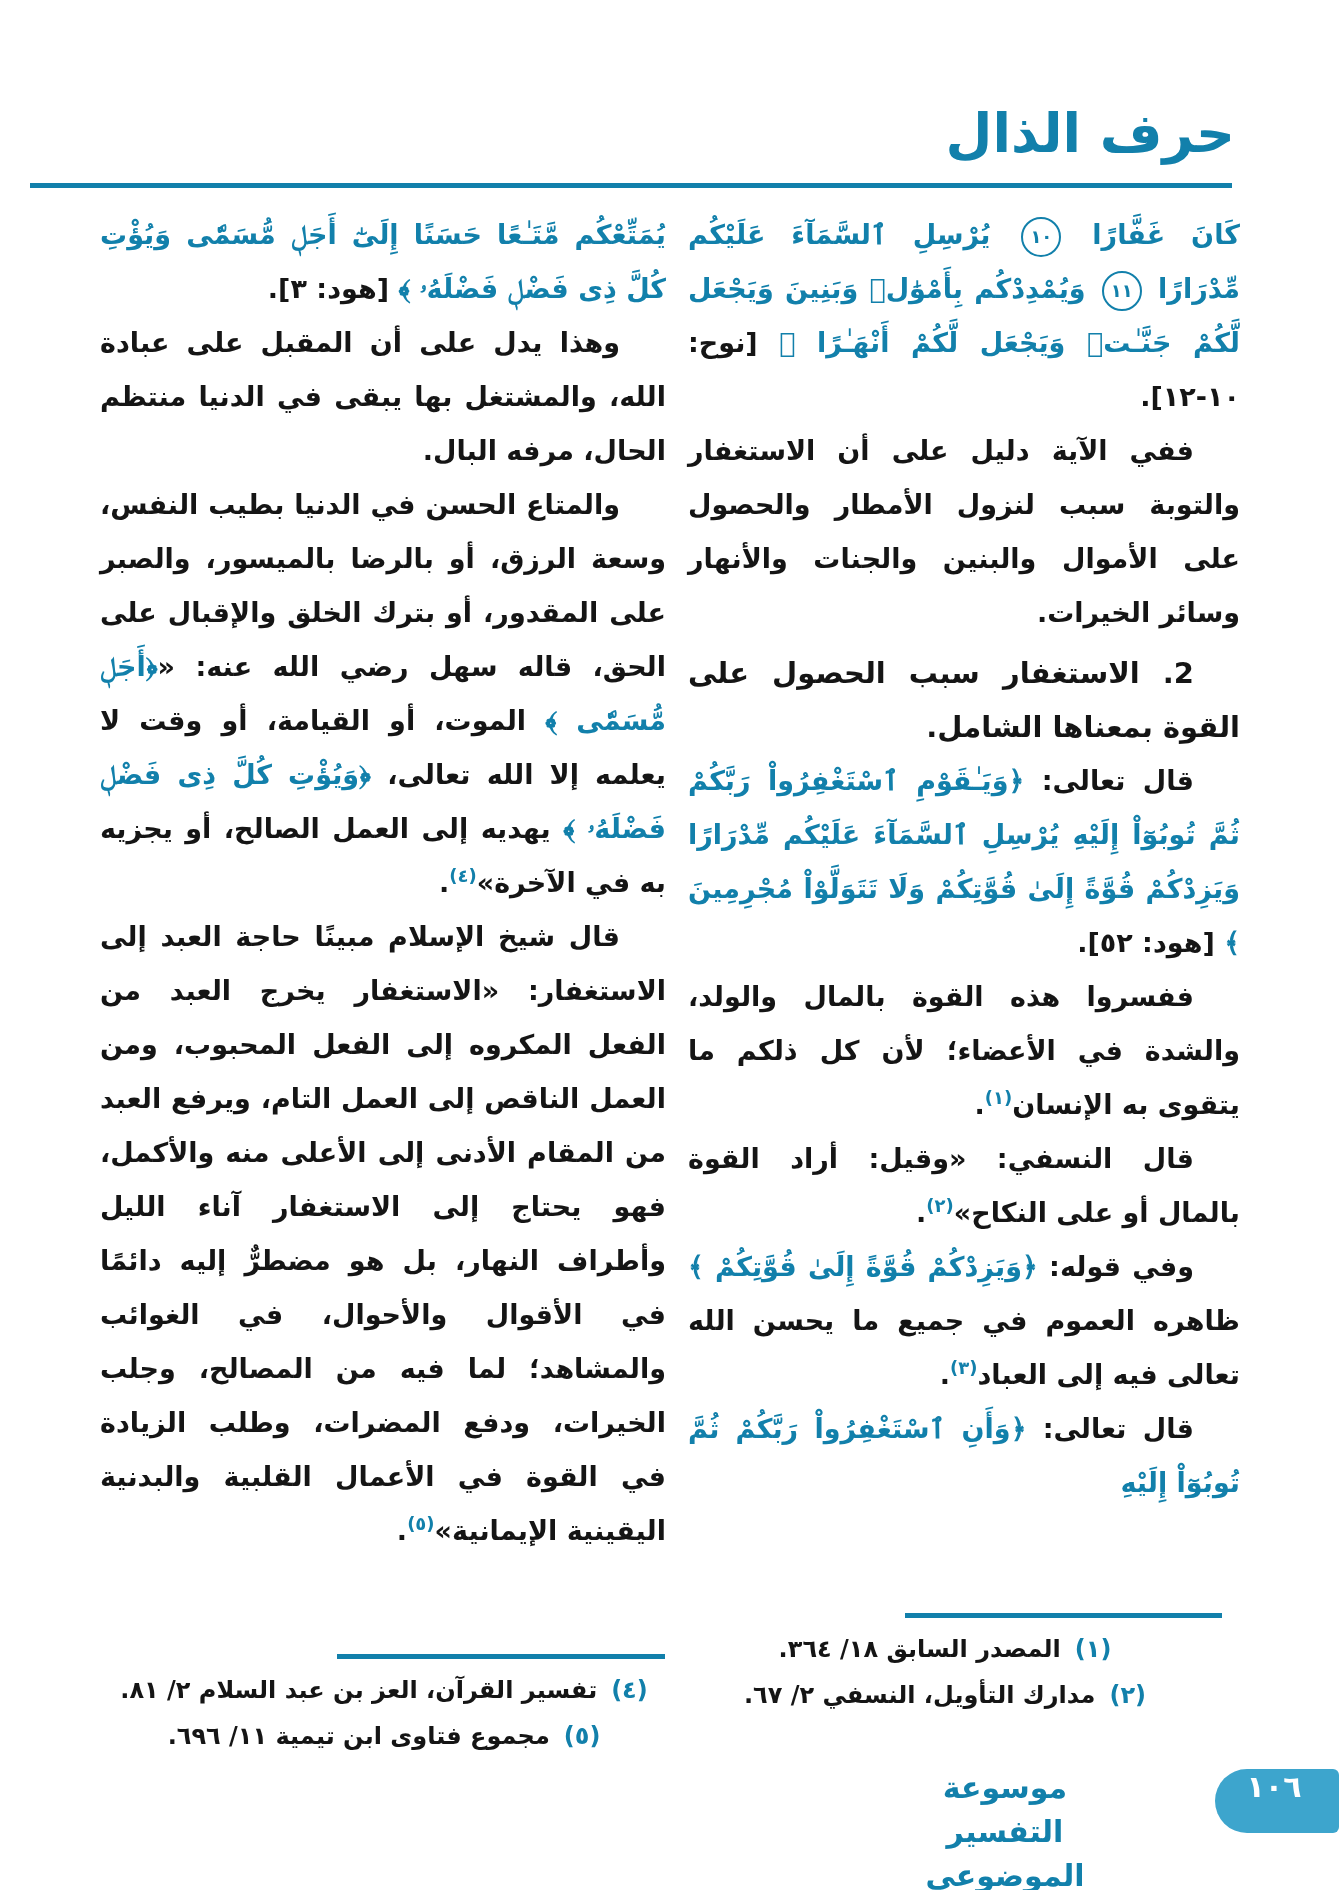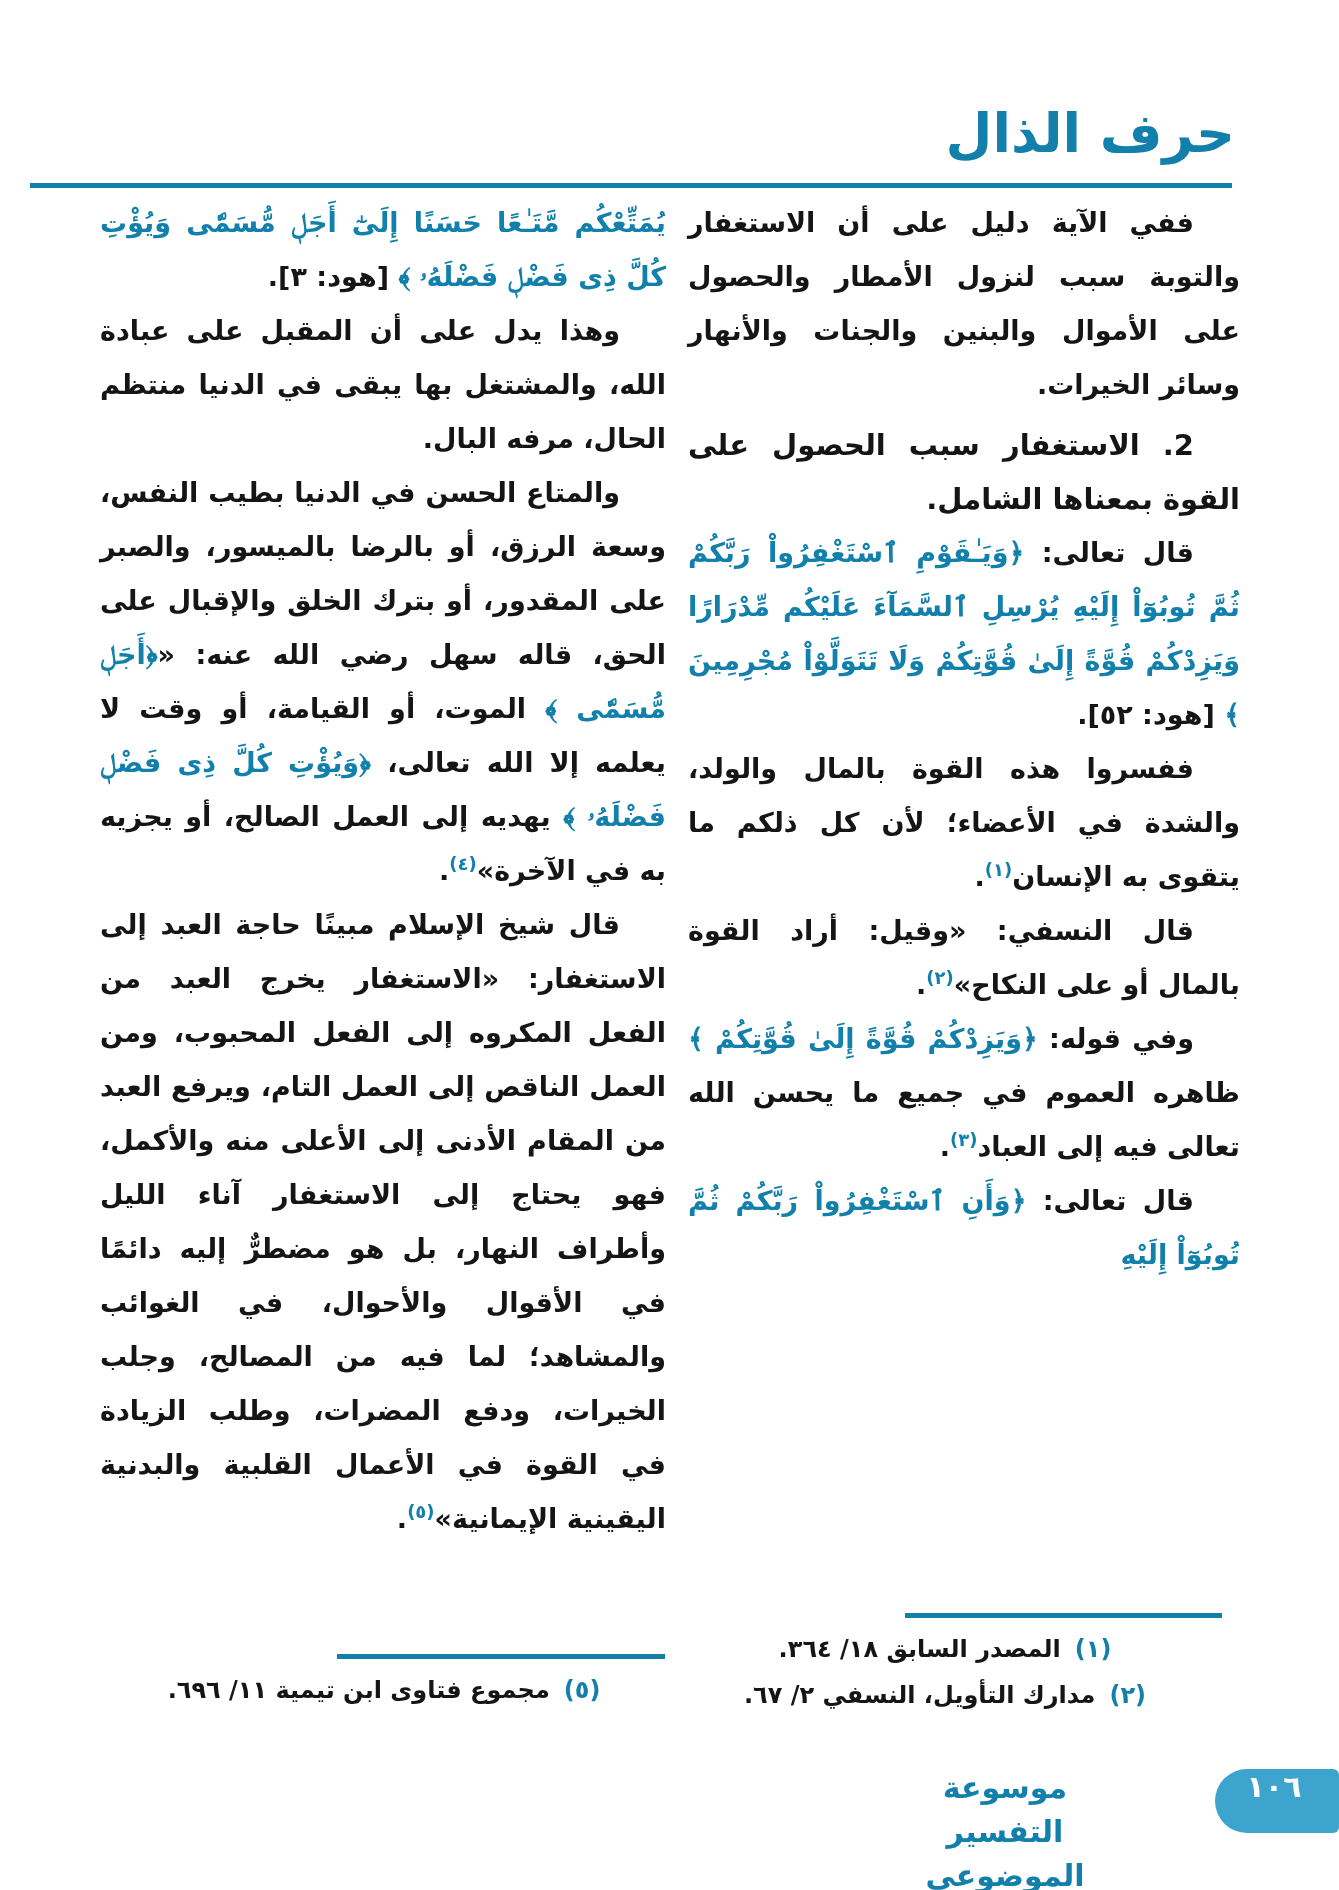--- a/index.html
+++ b/index.html
@@ -19,21 +19,21 @@
     position:absolute;top:96px;right:104px;
     font-size:54px;font-weight:bold;color:var(--teal);
     line-height:1.4;
   }
   .header-rule{
     position:absolute;top:183px;left:30px;width:1202px;height:5px;
     background:var(--teal);
   }
   
   .col{
-    position:absolute;top:196px;
+    position:absolute;top:208px;
     text-align:justify;
   }
   .col-right{right:99px;width:552px;}
   .col-left{left:100px;width:566px;}
   .para,.heading{
     margin:0;font-size:27px;line-height:54px;font-weight:700;
     color:var(--ink);
   }
   .para.indent,.heading{text-indent:46px;}
   .heading{font-size:29px;margin-top:6px;}
@@ -78,20 +78,21 @@
 </head>
 <body>
 
 <div class="page">
 
   <div class="chapter-title">حرف الذال</div>
 
   <div class="header-rule"></div>
 
   <div class="col col-right">
+      <p class="para"><span class="seg-q">كَانَ غَفَّارًا </span><span class="ayah-num">١٠</span><span class="seg-q"> يُرْسِلِ ٱلسَّمَآءَ عَلَيْكُم مِّدْرَارًا </span><span class="ayah-num">١١</span><span class="seg-q"> وَيُمْدِدْكُم بِأَمْوَٰلٖ وَبَنِينَ وَيَجْعَل لَّكُمْ جَنَّـٰتٖ وَيَجْعَل لَّكُمْ أَنْهَـٰرًا ﴾</span><span class="seg-n"> [نوح: ١٠-١٢].</span></p>
       <p class="para indent"><span class="seg-n">ففي الآية دليل على أن الاستغفار والتوبة سبب لنزول الأمطار والحصول على الأموال والبنين والجنات والأنهار وسائر الخيرات.</span></p>
       <p class="heading"><span class="seg-n">2. الاستغفار سبب الحصول على القوة بمعناها الشامل.</span></p>
       <p class="para indent"><span class="seg-n">قال تعالى: </span><span class="seg-q">﴿وَيَـٰقَوْمِ ٱسْتَغْفِرُواْ رَبَّكُمْ ثُمَّ تُوبُوٓاْ إِلَيْهِ يُرْسِلِ ٱلسَّمَآءَ عَلَيْكُم مِّدْرَارًا وَيَزِدْكُمْ قُوَّةً إِلَىٰ قُوَّتِكُمْ وَلَا تَتَوَلَّوْاْ مُجْرِمِينَ ﴾</span><span class="seg-n"> [هود: ٥٢].</span></p>
       <p class="para indent"><span class="seg-n">ففسروا هذه القوة بالمال والولد، والشدة في الأعضاء؛ لأن كل ذلكم ما يتقوى به الإنسان</span><span class="seg-sup">(١)</span><span class="seg-n">.</span></p>
       <p class="para indent"><span class="seg-n">قال النسفي: «وقيل: أراد القوة بالمال أو على النكاح»</span><span class="seg-sup">(٢)</span><span class="seg-n">.</span></p>
       <p class="para indent"><span class="seg-n">وفي قوله: </span><span class="seg-q">﴿وَيَزِدْكُمْ قُوَّةً إِلَىٰ قُوَّتِكُمْ ﴾</span><span class="seg-n"> ظاهره العموم في جميع ما يحسن الله تعالى فيه إلى العباد</span><span class="seg-sup">(٣)</span><span class="seg-n">.</span></p>
       <p class="para indent"><span class="seg-n">قال تعالى: </span><span class="seg-q">﴿وَأَنِ ٱسْتَغْفِرُواْ رَبَّكُمْ ثُمَّ تُوبُوٓاْ إِلَيْهِ</span></p>
     </div>
   <div class="col col-left">
       <p class="para"><span class="seg-q">يُمَتِّعْكُم مَّتَـٰعًا حَسَنًا إِلَىٰٓ أَجَلٖ مُّسَمّٗى وَيُؤْتِ كُلَّ ذِى فَضْلٖ فَضْلَهُۥ ﴾</span><span class="seg-n"> [هود: ٣].</span></p>
@@ -101,20 +102,21 @@
     </div>
 
   <div class="fn-rule fn-rule-right"></div>
   <div class="fn-rule fn-rule-left"></div>
 
   <div class="footnotes footnotes-right">
       <div class="footnote-row"><span class="fn-num">(١)</span><span class="fn-text">المصدر السابق ١٨/ ٣٦٤.</span></div>
       <div class="footnote-row"><span class="fn-num">(٢)</span><span class="fn-text">مدارك التأويل، النسفي ٢/ ٦٧.</span></div>
     </div>
   <div class="footnotes footnotes-left">
+      <div class="footnote-row"><span class="fn-num">(٤)</span><span class="fn-text">تفسير القرآن، العز بن عبد السلام ٢/ ٨١.</span></div>
       <div class="footnote-row"><span class="fn-num">(٥)</span><span class="fn-text">مجموع فتاوى ابن تيمية ١١/ ٦٩٦.</span></div>
     </div>
 
   <div class="footer-logo">
     <div class="l1">موسوعة التفسير الموضوعي</div>
 
   </div>
 
   <div class="page-badge">
     <span>١٠٦</span>

